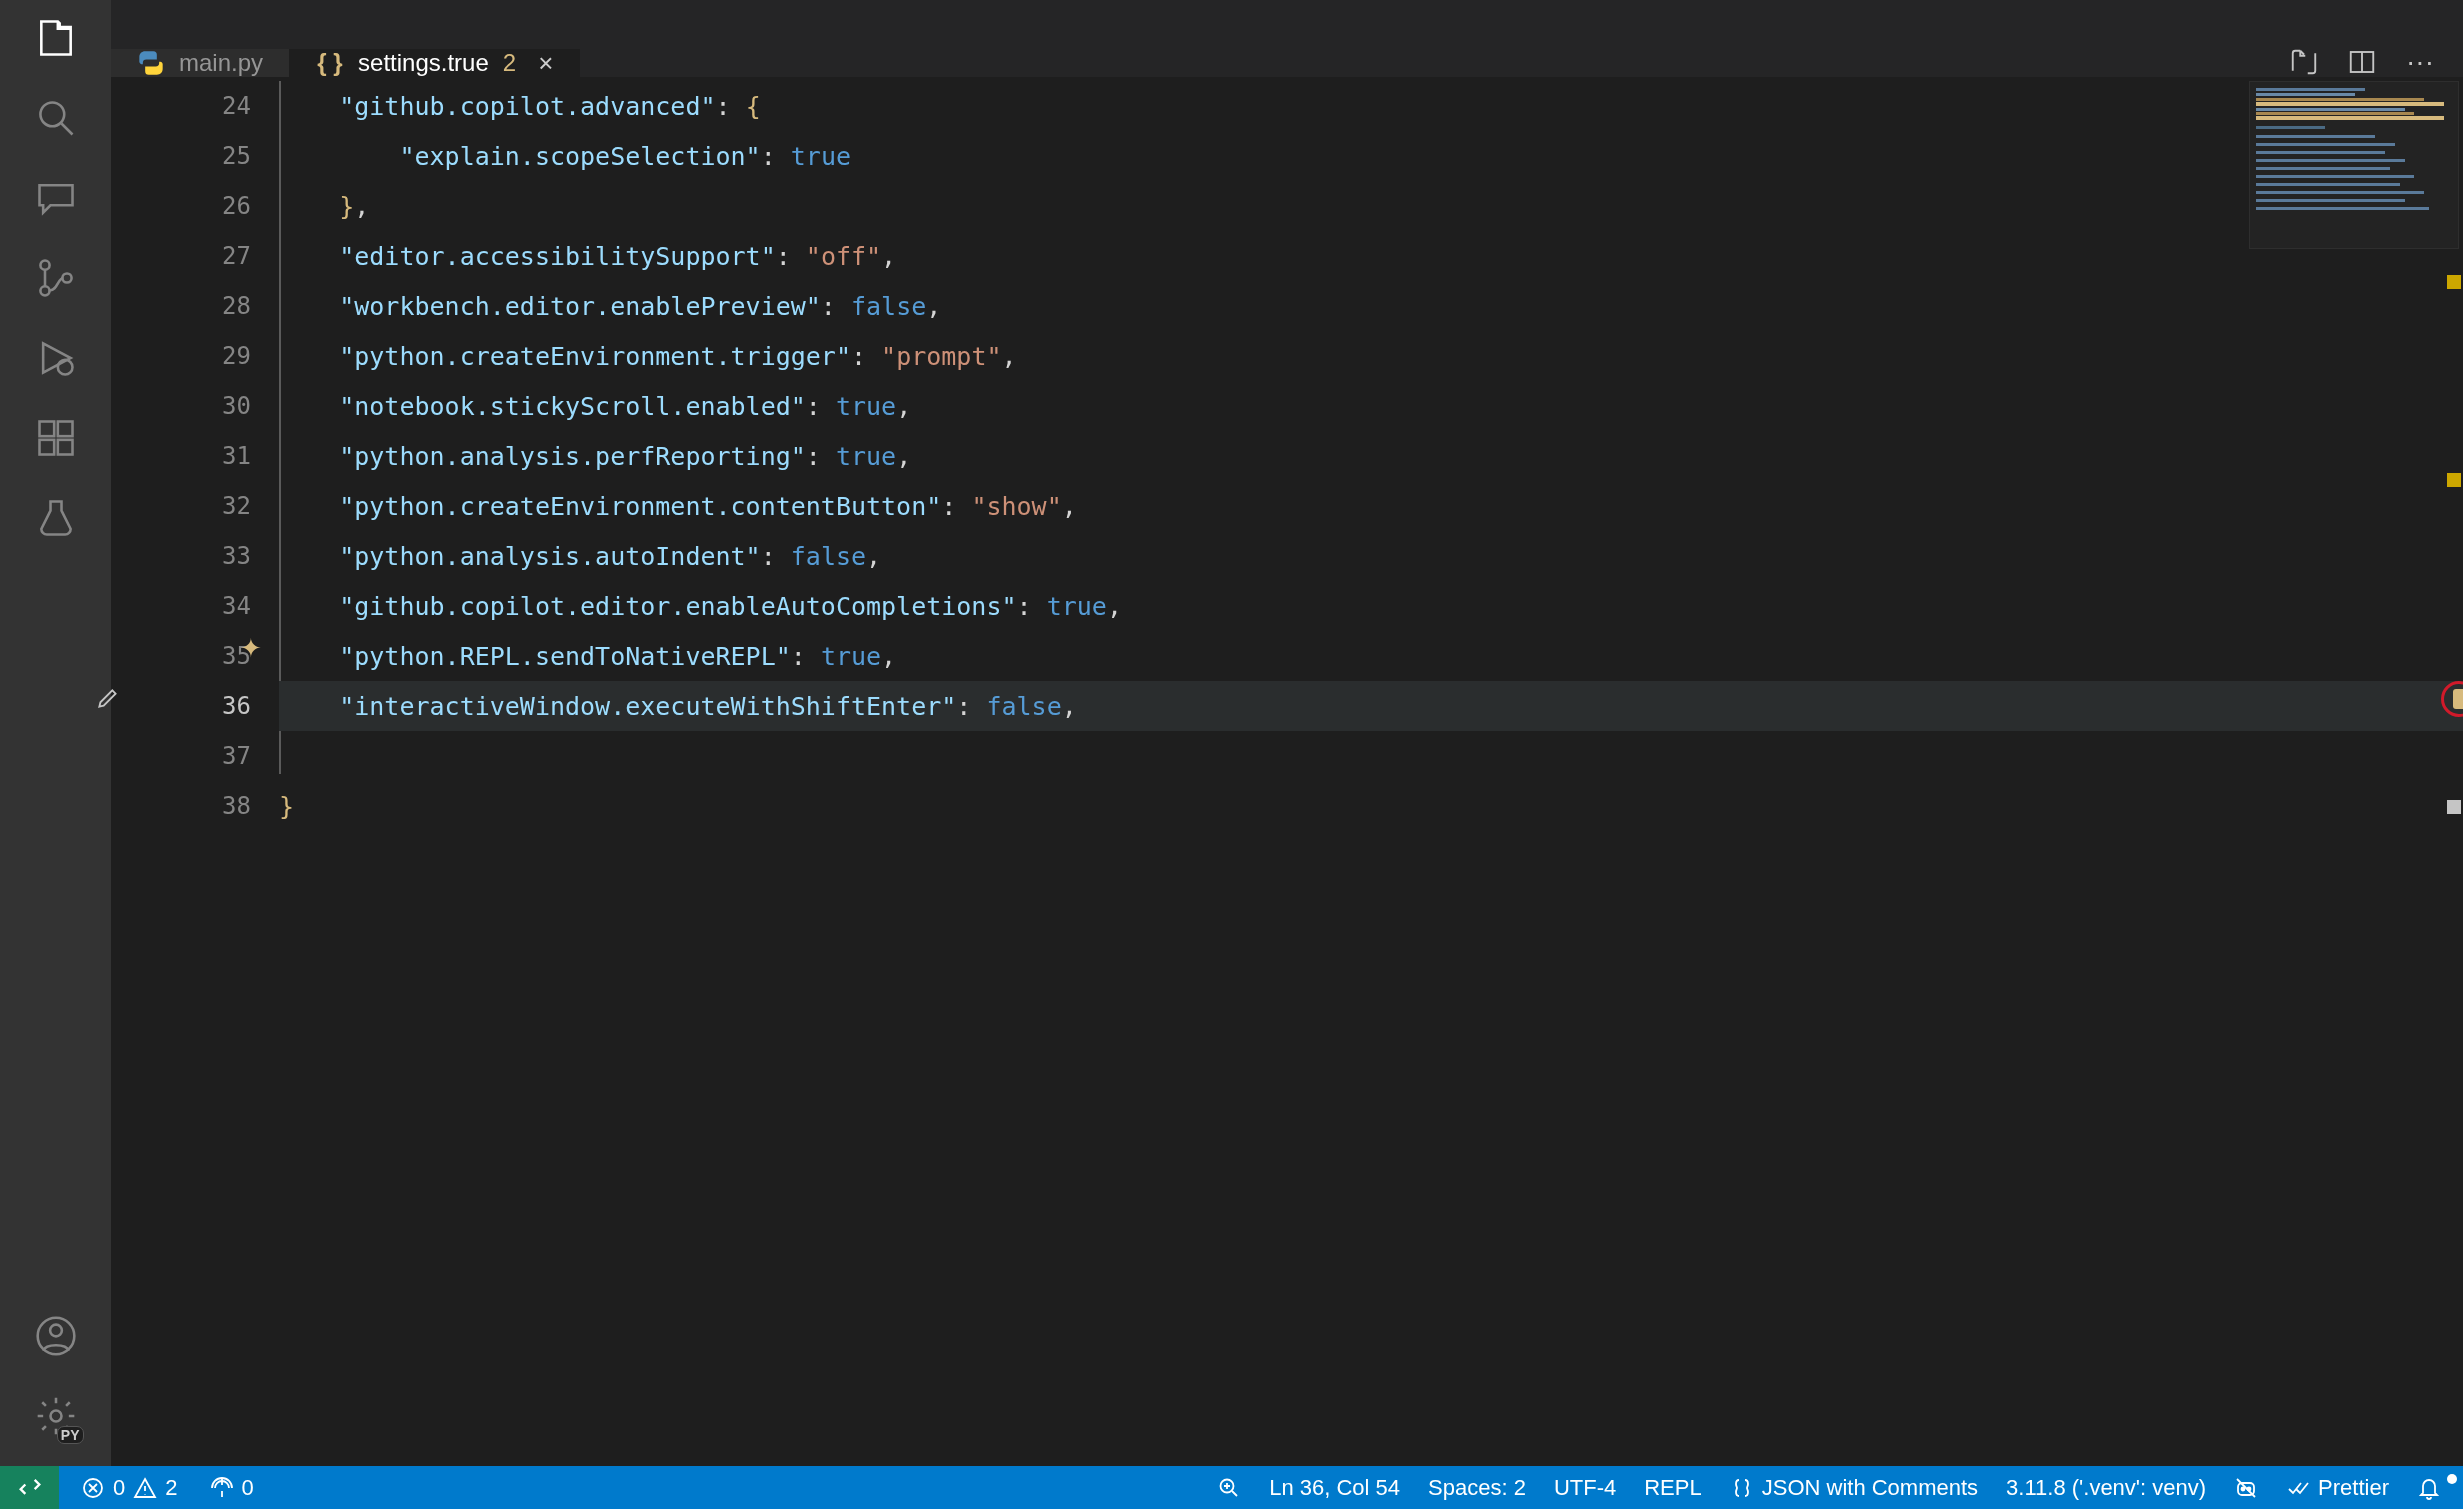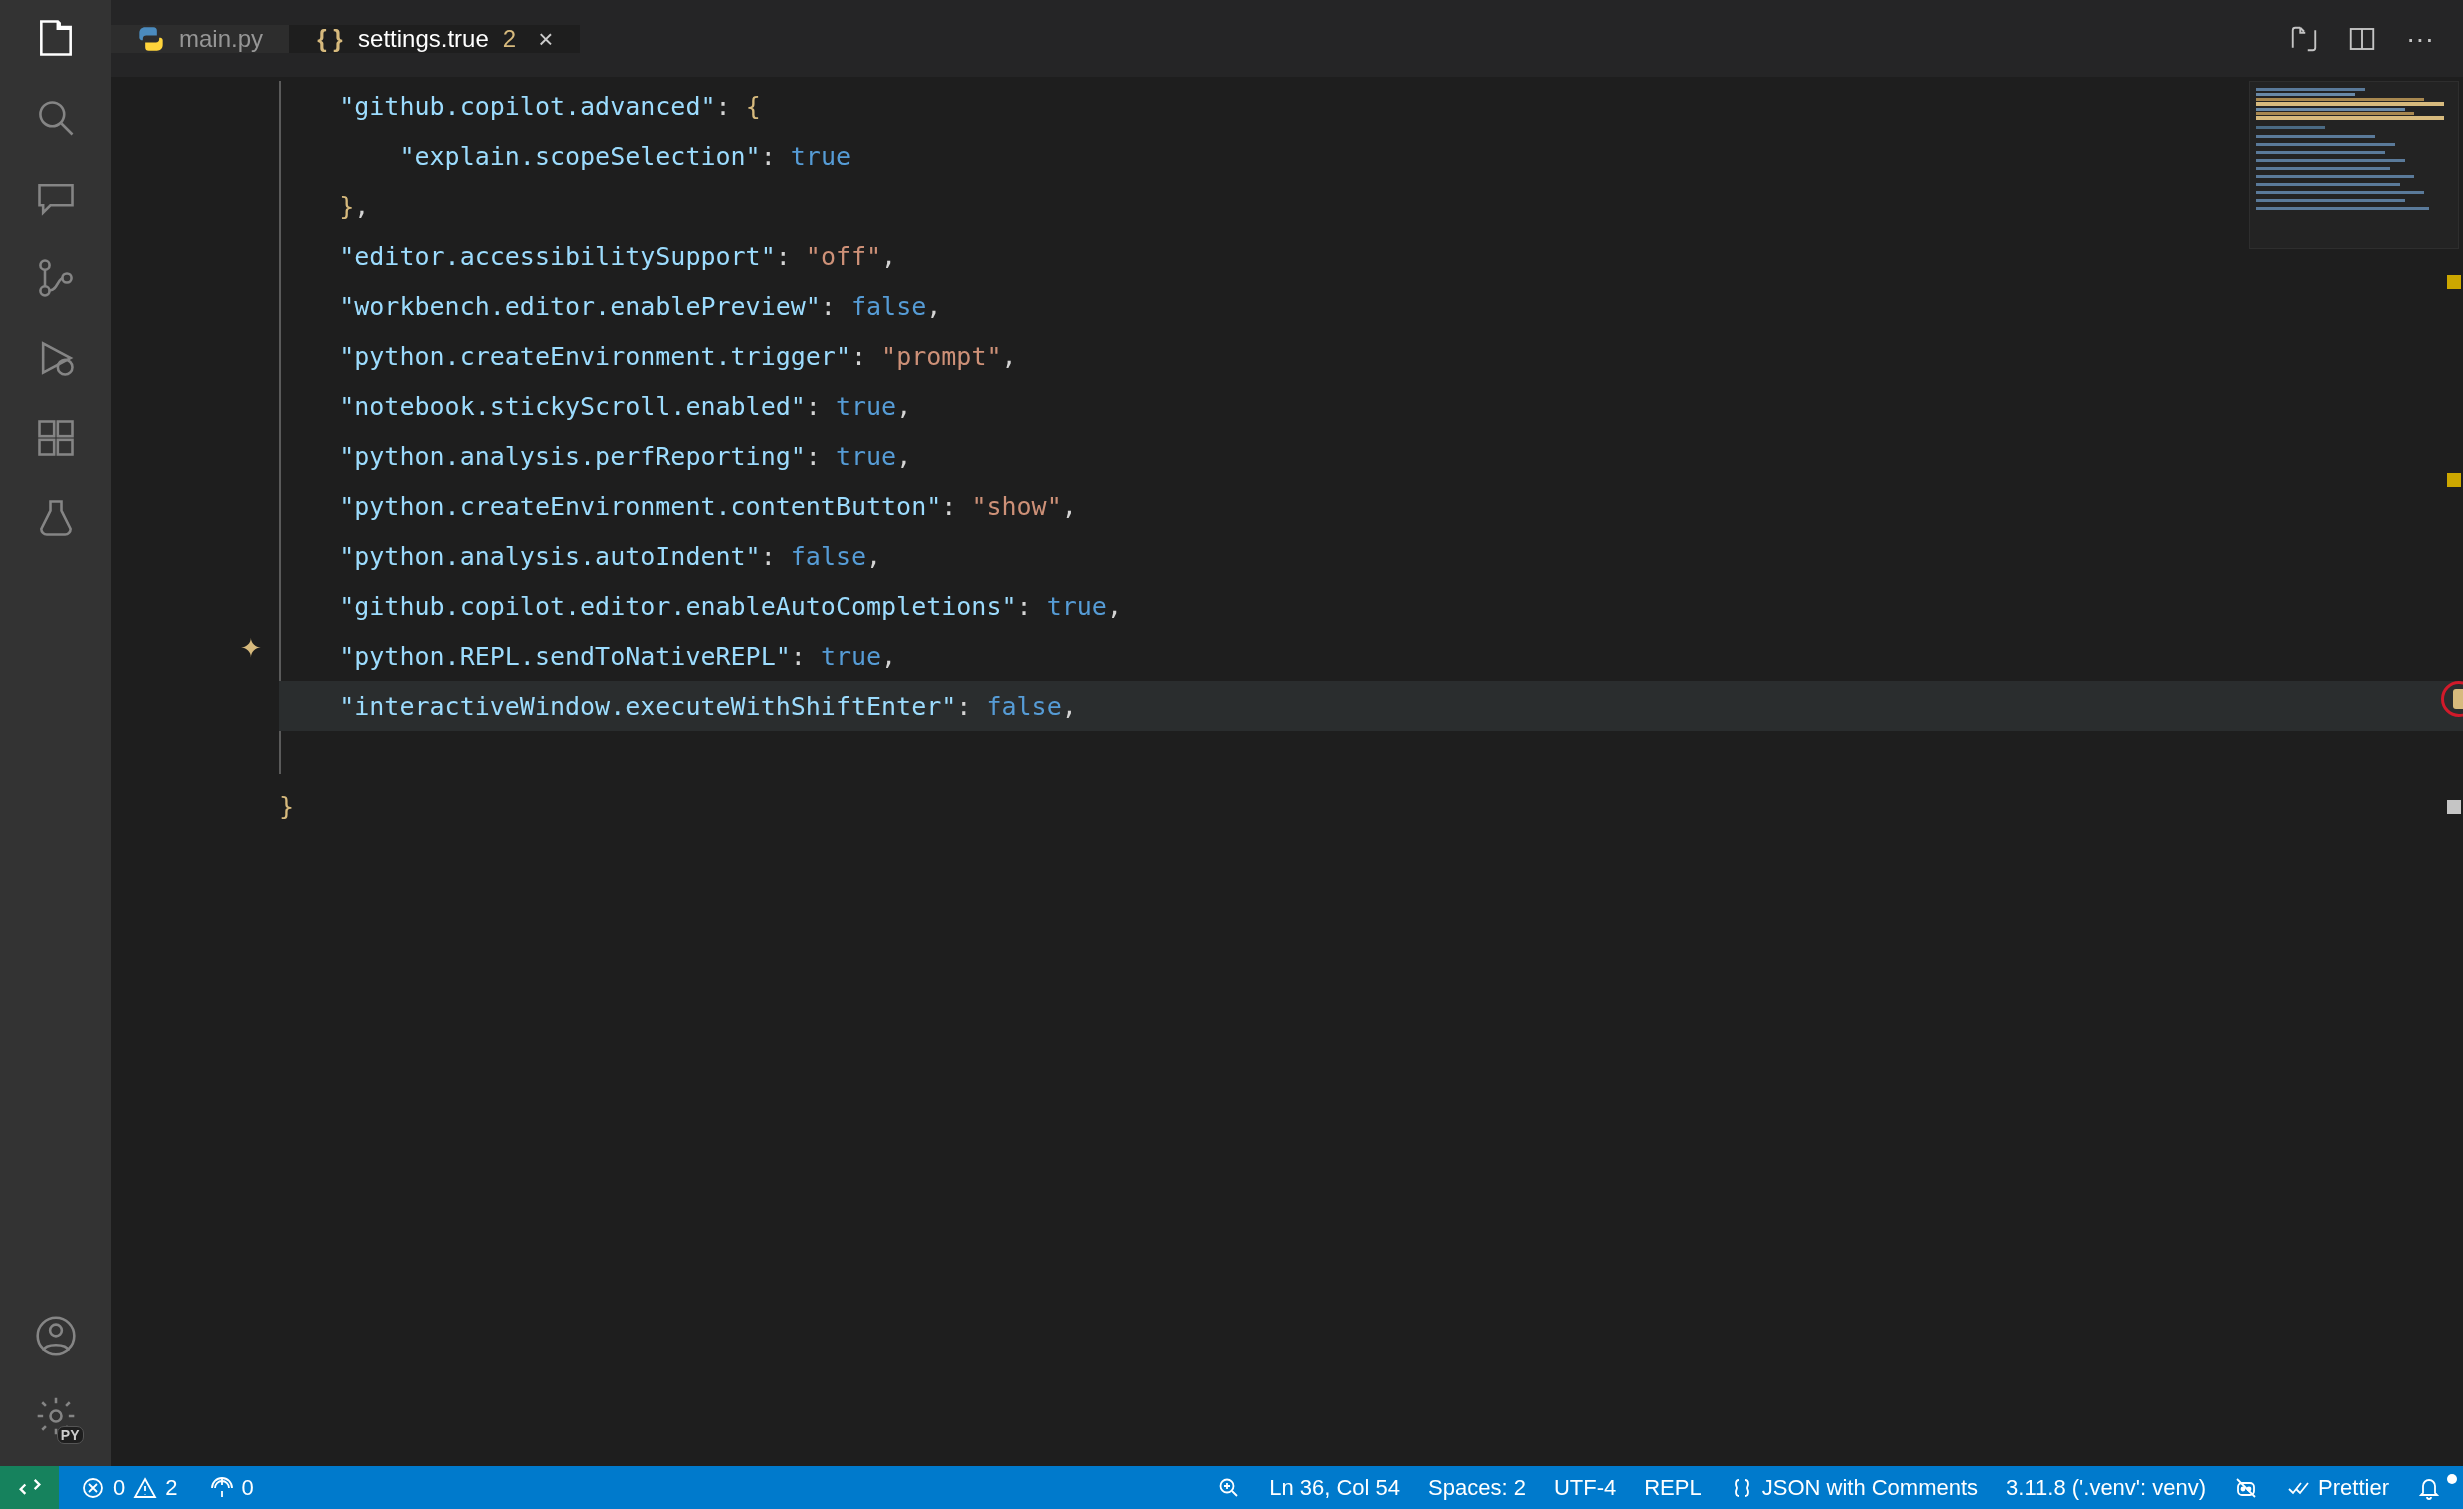--- a/index.html
+++ b/index.html
@@ -34,21 +34,21 @@
   .py-badge { position:absolute; bottom:-6px; right:-6px; background:#1e1e1e; color:#cccccc; font-size:14px; font-weight:600; border:1px solid #555; border-radius:7px; padding:0 3px; line-height:16px; }
 
   
   .editor-area { flex: 1; display: flex; flex-direction: column; min-width: 0; background:#1e1e1e; }
 
   
   .tab-bar {
     height: 77px;
     background: #252526;
     display: flex;
-    align-items: center;
+    align-items: flex-end;
   }
   .tab {
     display: flex;
     align-items: center;
     gap: 14px;
     padding: 0 26px;
     color: #969696;
     background: #2d2d2d;
     font-size: 24px;
     border-right: 1px solid #1e1e1e;
@@ -227,20 +227,40 @@
             </svg>
         </span>
         <span class="ico" style="font-size:28px;display:flex;align-items:center;justify-content:center">···</span>
       </div>
     </div>
 
     <div class="editor-body" id="editor-body">
 
       <div class="gutter">
         <div class="glyph-margin" id="glyph-margin"></div>
+        <div class="line-numbers" id="line-numbers" style="position: relative;">
+            <div class="line-no">24</div>
+            <div class="line-no">25</div>
+            <div class="line-no">26</div>
+            <div class="line-no">27</div>
+            <div class="line-no">28</div>
+            <div class="line-no">29</div>
+            <div class="line-no">30</div>
+            <div class="line-no">31</div>
+            <div class="line-no">32</div>
+            <div class="line-no">33</div>
+            <div class="line-no">34</div>
+            <div class="line-no">35</div>
+            <div class="line-no current">36</div>
+            <div class="pencil" style="left: -34px; top: 608px; position: absolute;"><svg viewBox="0 0 24 24">
+                <path d="M4 20l4-1 11-11-3-3L5 16z"></path>
+              </svg></div>
+            <div class="line-no">37</div>
+            <div class="line-no">38</div>
+          </div>
       </div>
 
       <div style="position:relative; width:0;">
         <div class="fold-line" style="height: 693px; top: 4px;"></div>
       </div>
 
       <div class="code-area" id="code-area" style="position: relative;">
           <div class="code-line"><span>    </span><span class="tok-prop">"github.copilot.advanced"</span><span class="tok-punc">:</span><span class="tok-punc"> </span><span class="tok-brace">{</span></div>
           <div class="code-line"><span>        </span><span class="tok-prop">"explain.scopeSelection"</span><span class="tok-punc">:</span><span class="tok-punc"> </span><span class="tok-kw">true</span></div>
           <div class="code-line"><span>    </span><span class="tok-brace">}</span><span class="tok-punc">,</span></div>

